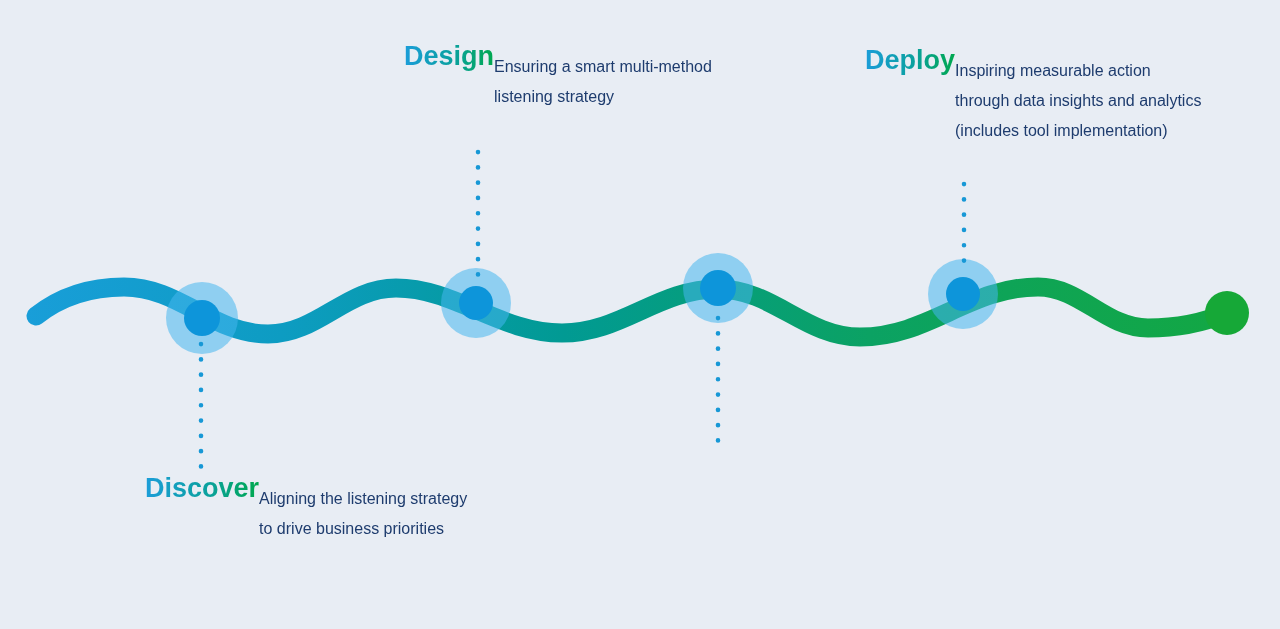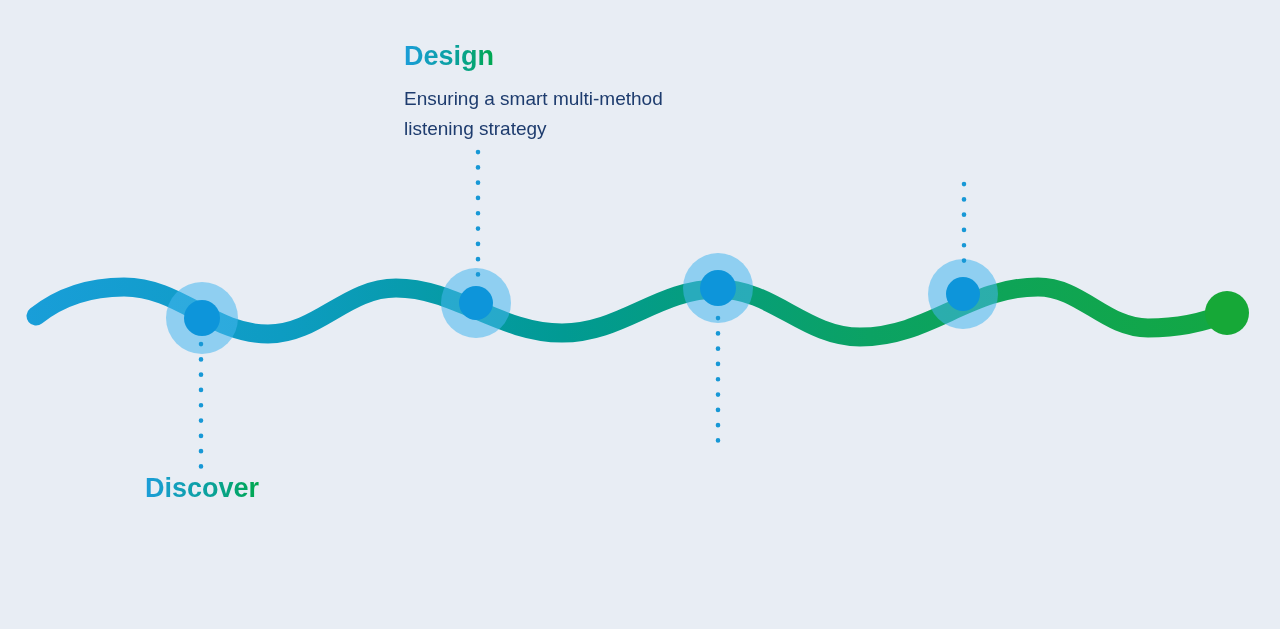--- a/index.html
+++ b/index.html
@@ -16,40 +16,40 @@
   .wave-svg {
     position: absolute;
     left: 0; top: 0;
     width: 1280px; height: 629px;
     display: block;
   }
 
   .phase-block {
     position: absolute;
     display: flex;
-    flex-direction: column;
+    flex-direction: row;
   }
 
   .phase-title {
     font-size: 27px;
     font-weight: 700;
     line-height: 32px;
     letter-spacing: 0px;
     display: inline-block;
     align-self: flex-start;
     background: linear-gradient(90deg, #1b9dd9 0%, #0aa19e 55%, #00a84e 100%);
     -webkit-background-clip: text;
     background-clip: text;
     -webkit-text-fill-color: transparent;
     color: transparent;
   }
 
   .phase-desc {
     margin-top: 12px;
-    font-size: 19px;
+    font-size: 16px;
     line-height: 30px;
     color: #1e3c6e;
     white-space: pre-line;
   }
 
   #block-discover { left: 145px; top: 472px; }
   #block-design   { left: 404px; top: 40px;  }
   #block-develop  { left: 665px; top: 455px; }
   #block-deploy   { left: 865px; top: 44px;  }
 </style>
@@ -93,25 +93,33 @@
     <line x1="201" y1="344" x2="201" y2="468" stroke-width="4.6" stroke-linecap="round" stroke-dasharray="0.1 15.2" stroke="#1798d6"></line>
     <line x1="478" y1="152" x2="478" y2="282" stroke-width="4.6" stroke-linecap="round" stroke-dasharray="0.1 15.2" stroke="#1798d6"></line>
     <line x1="718" y1="318" x2="718" y2="452" stroke-width="4.6" stroke-linecap="round" stroke-dasharray="0.1 15.2" stroke="#1798d6"></line>
     <line x1="964" y1="184" x2="964" y2="270" stroke-width="4.6" stroke-linecap="round" stroke-dasharray="0.1 15.2" stroke="#1798d6"></line>
 
     <circle cx="1227" cy="313" r="22" fill="#16a837"></circle>
   </svg>
 
   <div class="phase-block" id="block-discover">
     <span class="phase-title">Discover</span>
+    <div class="phase-desc">Aligning the listening strategy
+to drive business priorities</div>
   </div>
 
   <div class="phase-block" id="block-design">
     <span class="phase-title">Design</span>
     <div class="phase-desc">Ensuring a smart multi-method
 listening strategy</div>
   </div>
 
   <div class="phase-block" id="block-develop">
   </div>
 
+  <div class="phase-block" id="block-deploy">
+    <span class="phase-title">Deploy</span>
+    <div class="phase-desc">Inspiring measurable action
+through data insights and analytics
+(includes tool implementation)</div>
+  </div>
 
 </div>
 
 </body></html>

